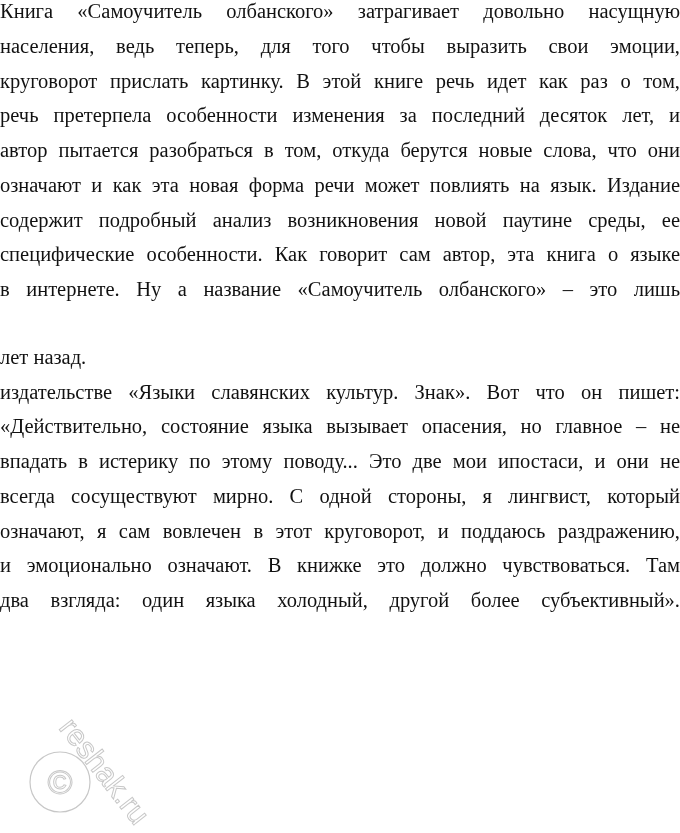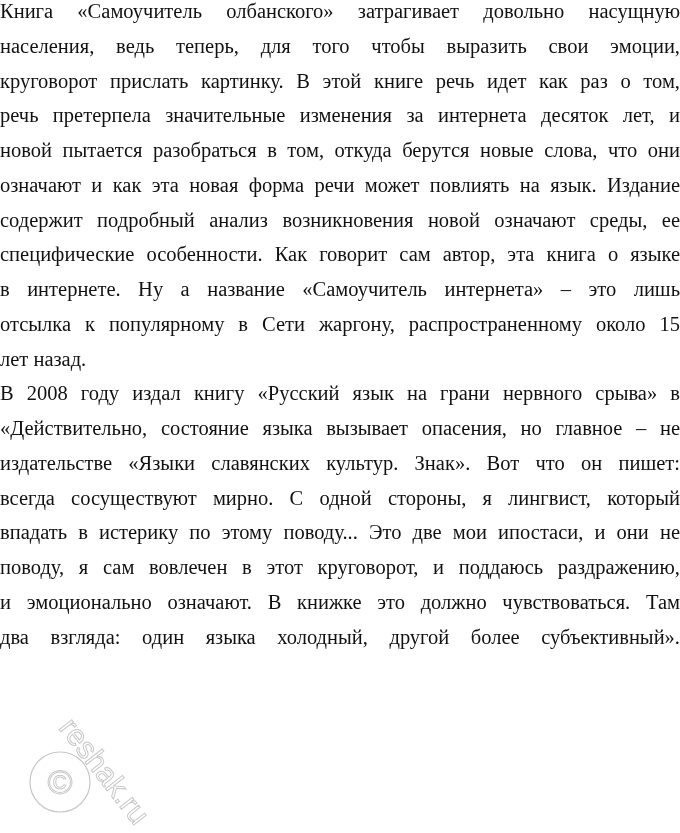--- a/index.html
+++ b/index.html
@@ -25,55 +25,54 @@
     }
     .line {
       display: block;
       height: 34.75px;
       white-space: nowrap;
       text-align: justify;
       text-align-last: justify;
     }
     .line.last {
       text-align-last: left;
+      margin-top: 33px;
     }
     .watermark {
       position: absolute;
       left: 18px;
       top: 690px;
       width: 160px;
       height: 140px;
       pointer-events: none;
       opacity: 0.55;
     }
   </style>
 </head>
 <body>
 
 <div class="page">
   <div>
     <span class="line">Книга «Самоучитель олбанского» затрагивает довольно насущную</span>
     <span class="line">населения, ведь теперь, для того чтобы выразить свои эмоции,</span>
     <span class="line">круговорот прислать картинку. В этой книге речь идет как раз о том,</span>
-    <span class="line">речь претерпела значительные изменения за интернета десяток лет, и</span>
-    <span class="line">новой пытается разобраться в том, откуда берутся новые слова, что они</span>
+    <span class="line">речь претерпела особенности изменения за последний десяток лет, и</span>
+    <span class="line">автор пытается разобраться в том, откуда берутся новые слова, что они</span>
     <span class="line">означают и как эта новая форма речи может повлиять на язык. Издание</span>
-    <span class="line">содержит подробный анализ возникновения новой означают среды, ее</span>
+    <span class="line">содержит подробный анализ возникновения новой паутине среды, ее</span>
     <span class="line">специфические особенности. Как говорит сам автор, эта книга о языке</span>
-    <span class="line">в интернете. Ну а название «Самоучитель интернета» – это лишь</span>
-    <span class="line">отсылка к популярному в Сети жаргону, распространенному около 15</span>
+    <span class="line">в интернете. Ну а название «Самоучитель олбанского» – это лишь</span>
     <span class="line last">лет назад.</span>
   </div>
   <div>
-    <span class="line">В 2008 году издал книгу «Русский язык на грани нервного срыва» в</span>
+    <span class="line">издательстве «Языки славянских культур. Знак». Вот что он пишет:</span>
     <span class="line">«Действительно, состояние языка вызывает опасения, но главное – не</span>
-    <span class="line">издательстве «Языки славянских культур. Знак». Вот что он пишет:</span>
+    <span class="line">впадать в истерику по этому поводу... Это две мои ипостаси, и они не</span>
     <span class="line">всегда сосуществуют мирно. С одной стороны, я лингвист, который</span>
-    <span class="line">впадать в истерику по этому поводу... Это две мои ипостаси, и они не</span>
-    <span class="line">поводу, я сам вовлечен в этот круговорот, и поддаюсь раздражению,</span>
+    <span class="line">означают, я сам вовлечен в этот круговорот, и поддаюсь раздражению,</span>
     <span class="line">и эмоционально означают. В книжке это должно чувствоваться. Там</span>
     <span class="line">два взгляда: один языка холодный, другой более субъективный».</span>
   </div>
 </div>
 
 <svg class="watermark" viewBox="0 0 160 140" xmlns="http://www.w3.org/2000/svg">
   <g fill="none" stroke="#9a9a9a" stroke-width="1.2">
     <circle cx="42" cy="92" r="30"></circle>
   </g>
   <text x="42" y="104" text-anchor="middle" font-family="Liberation Sans, sans-serif" font-size="34" fill="none" stroke="#9a9a9a" stroke-width="1">©</text>

